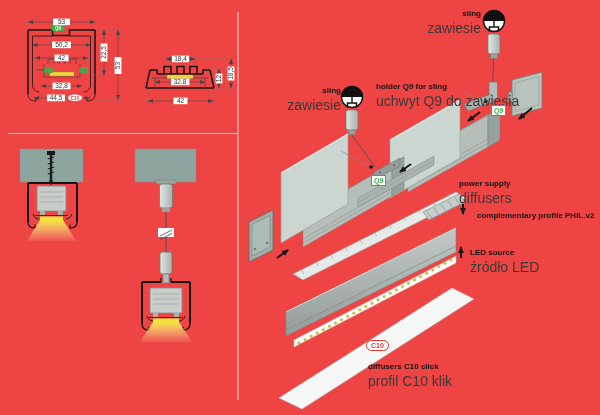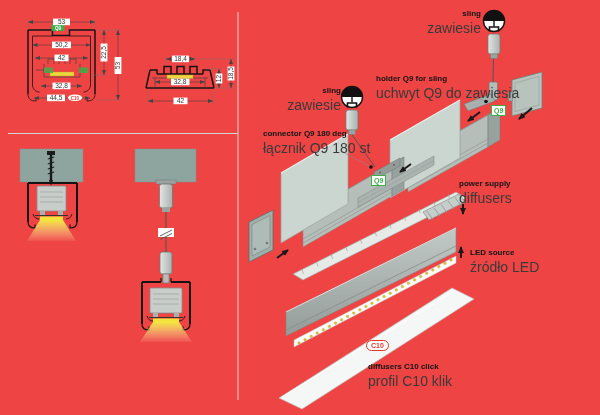--- a/index.html
+++ b/index.html
@@ -346,37 +346,34 @@
       <polygon points="279,398 452,288 474,299 302,409" fill="#f4f7f5" stroke="#b9c0bc" stroke-width="0.7"></polygon>
       <line x1="282" y1="397" x2="454" y2="291" stroke="#ffffff" stroke-width="1"></line>
     </g>
   </g>
 </svg>
 
 <div class="lbl r" style="right:119px;top:9px">
   <span class="en">sling</span>
   <span class="pl">zawiesie</span>
 </div>
-<div class="lbl" style="left:376px;top:74px">
+<div class="lbl" style="left:376px;top:82px">
   <span class="en">holder Q9 for sling</span>
   <span class="pl">uchwyt Q9 do zawiesia</span>
 </div>
 <div class="lbl r" style="right:259px;top:86px">
   <span class="en">sling</span>
   <span class="pl">zawiesie</span>
 </div>
-<div class="lbl" style="left:263px;top:129px">
-  <span class="en">connector Q9 180 deg</span>
-  <span class="pl">łącznik Q9 180 st</span>
-</div>
 <div class="lbl" style="left:459px;top:179px">
   <span class="en">power supply</span>
   <span class="pl">diffusers</span>
 </div>
 <div class="lbl" style="left:477px;top:211px">
+  <span class="en">complementary profile PHIL.v2</span>
 </div>
 <div class="lbl" style="left:470px;top:248px">
   <span class="en">LED source</span>
   <span class="pl">źródło LED</span>
 </div>
 <div class="lbl" style="left:368px;top:362px">
   <span class="en">diffusers C10 click</span>
   <span class="pl">profil C10 klik</span>
 </div>
 

